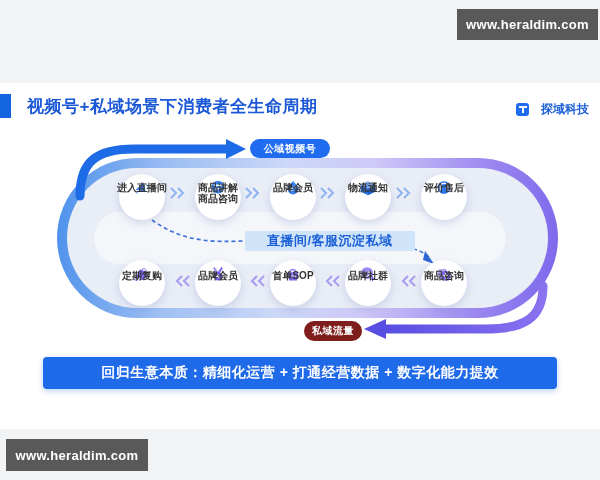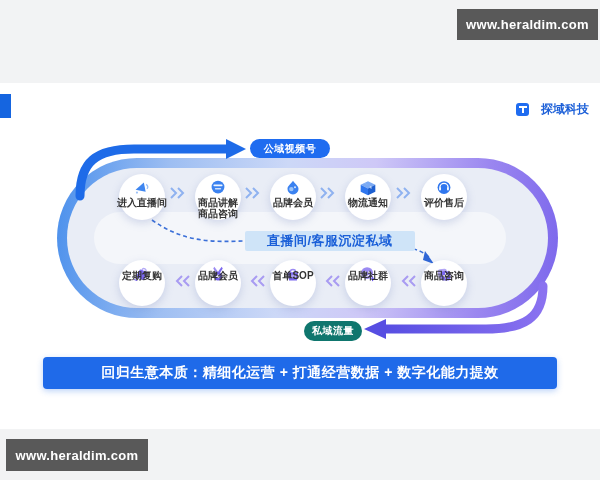--- a/index.html
+++ b/index.html
@@ -30,51 +30,52 @@
   .ring{position:absolute;left:57px;top:158px;width:501px;height:160px;border-radius:80px;
         background:linear-gradient(95deg,#4b90ec 0%,#9dbef2 22%,#ccd8f7 45%,#cec8f7 62%,#9b87f0 84%,#7c67ec 100%);}
   .ring-band{position:absolute;left:67px;top:168px;width:481px;height:140px;border-radius:70px;background:#e9edf6;}
   .ring-hole{position:absolute;left:94px;top:212px;width:412px;height:52px;border-radius:26px;background:#f4f6fa;}
 
   svg.arrows{position:absolute;left:0;top:0;pointer-events:none;}
 
   .pill{position:absolute;color:#fff;font-weight:bold;font-size:10px;border-radius:10px;
         display:flex;align-items:center;justify-content:center;letter-spacing:.5px;}
   .pill.public{left:250px;top:139px;width:80px;height:19px;background:#1f6cf0;}
-  .pill.private{left:304px;top:321px;width:58px;height:20px;background:#0f766e;}
+  .pill.private{left:304px;top:321px;width:58px;height:20px;background:#7f1d1d;}
 
   .settle{position:absolute;left:245px;top:231px;padding:1px 22px;background:#cfe4f8;
           color:#1a5fd8;font-size:13px;font-weight:bold;letter-spacing:.5px;border-radius:2px;}
 
   .item{position:absolute;width:46px;}
   .bubble{position:absolute;left:0;top:0;width:46px;height:46px;border-radius:50%;background:#fff;
           box-shadow:0 3px 8px rgba(110,130,190,.28);}
   .bubble svg{position:absolute;left:12px;top:3px;width:22px;height:22px;}
   .node-label{position:absolute;left:23px;transform:translateX(-50%);width:74px;text-align:center;
               font-size:10px;font-weight:bold;color:#333;line-height:11px;white-space:pre-line;}
-  .row-top .node-label{top:23px;}
+  .row-top .node-label{top:9px;font-family:Liberation Mono, monospace;}
   .row-bottom .node-label{top:10px;}
 
   .chev{position:absolute;width:22px;height:14px;}
 
   .banner{position:absolute;left:43px;top:357px;width:514px;height:32px;background:#1f6ae9;border-radius:4px;
           color:#fff;font-size:14px;font-weight:bold;display:flex;align-items:center;justify-content:center;
           letter-spacing:.5px;box-shadow:0 2px 6px rgba(31,106,233,.3);}
 </style>
 </head>
 <body>
 
 <div class="stage">
 
   <div class="card"></div>
 
   <div class="wm top">www.heraldim.com</div>
   <div class="wm bottom">www.heraldim.com</div>
 
   <div class="title-marker"></div>
+  <div class="page-title">视频号+私域场景下消费者全生命周期</div>
 
   <div class="brand">
     <span class="brand-icon">
         <i class="h"></i>
         <i class="v"></i>
       </span>
     <span class="brand-text">探域科技</span>
   </div>
 
   <div class="ring"></div>

